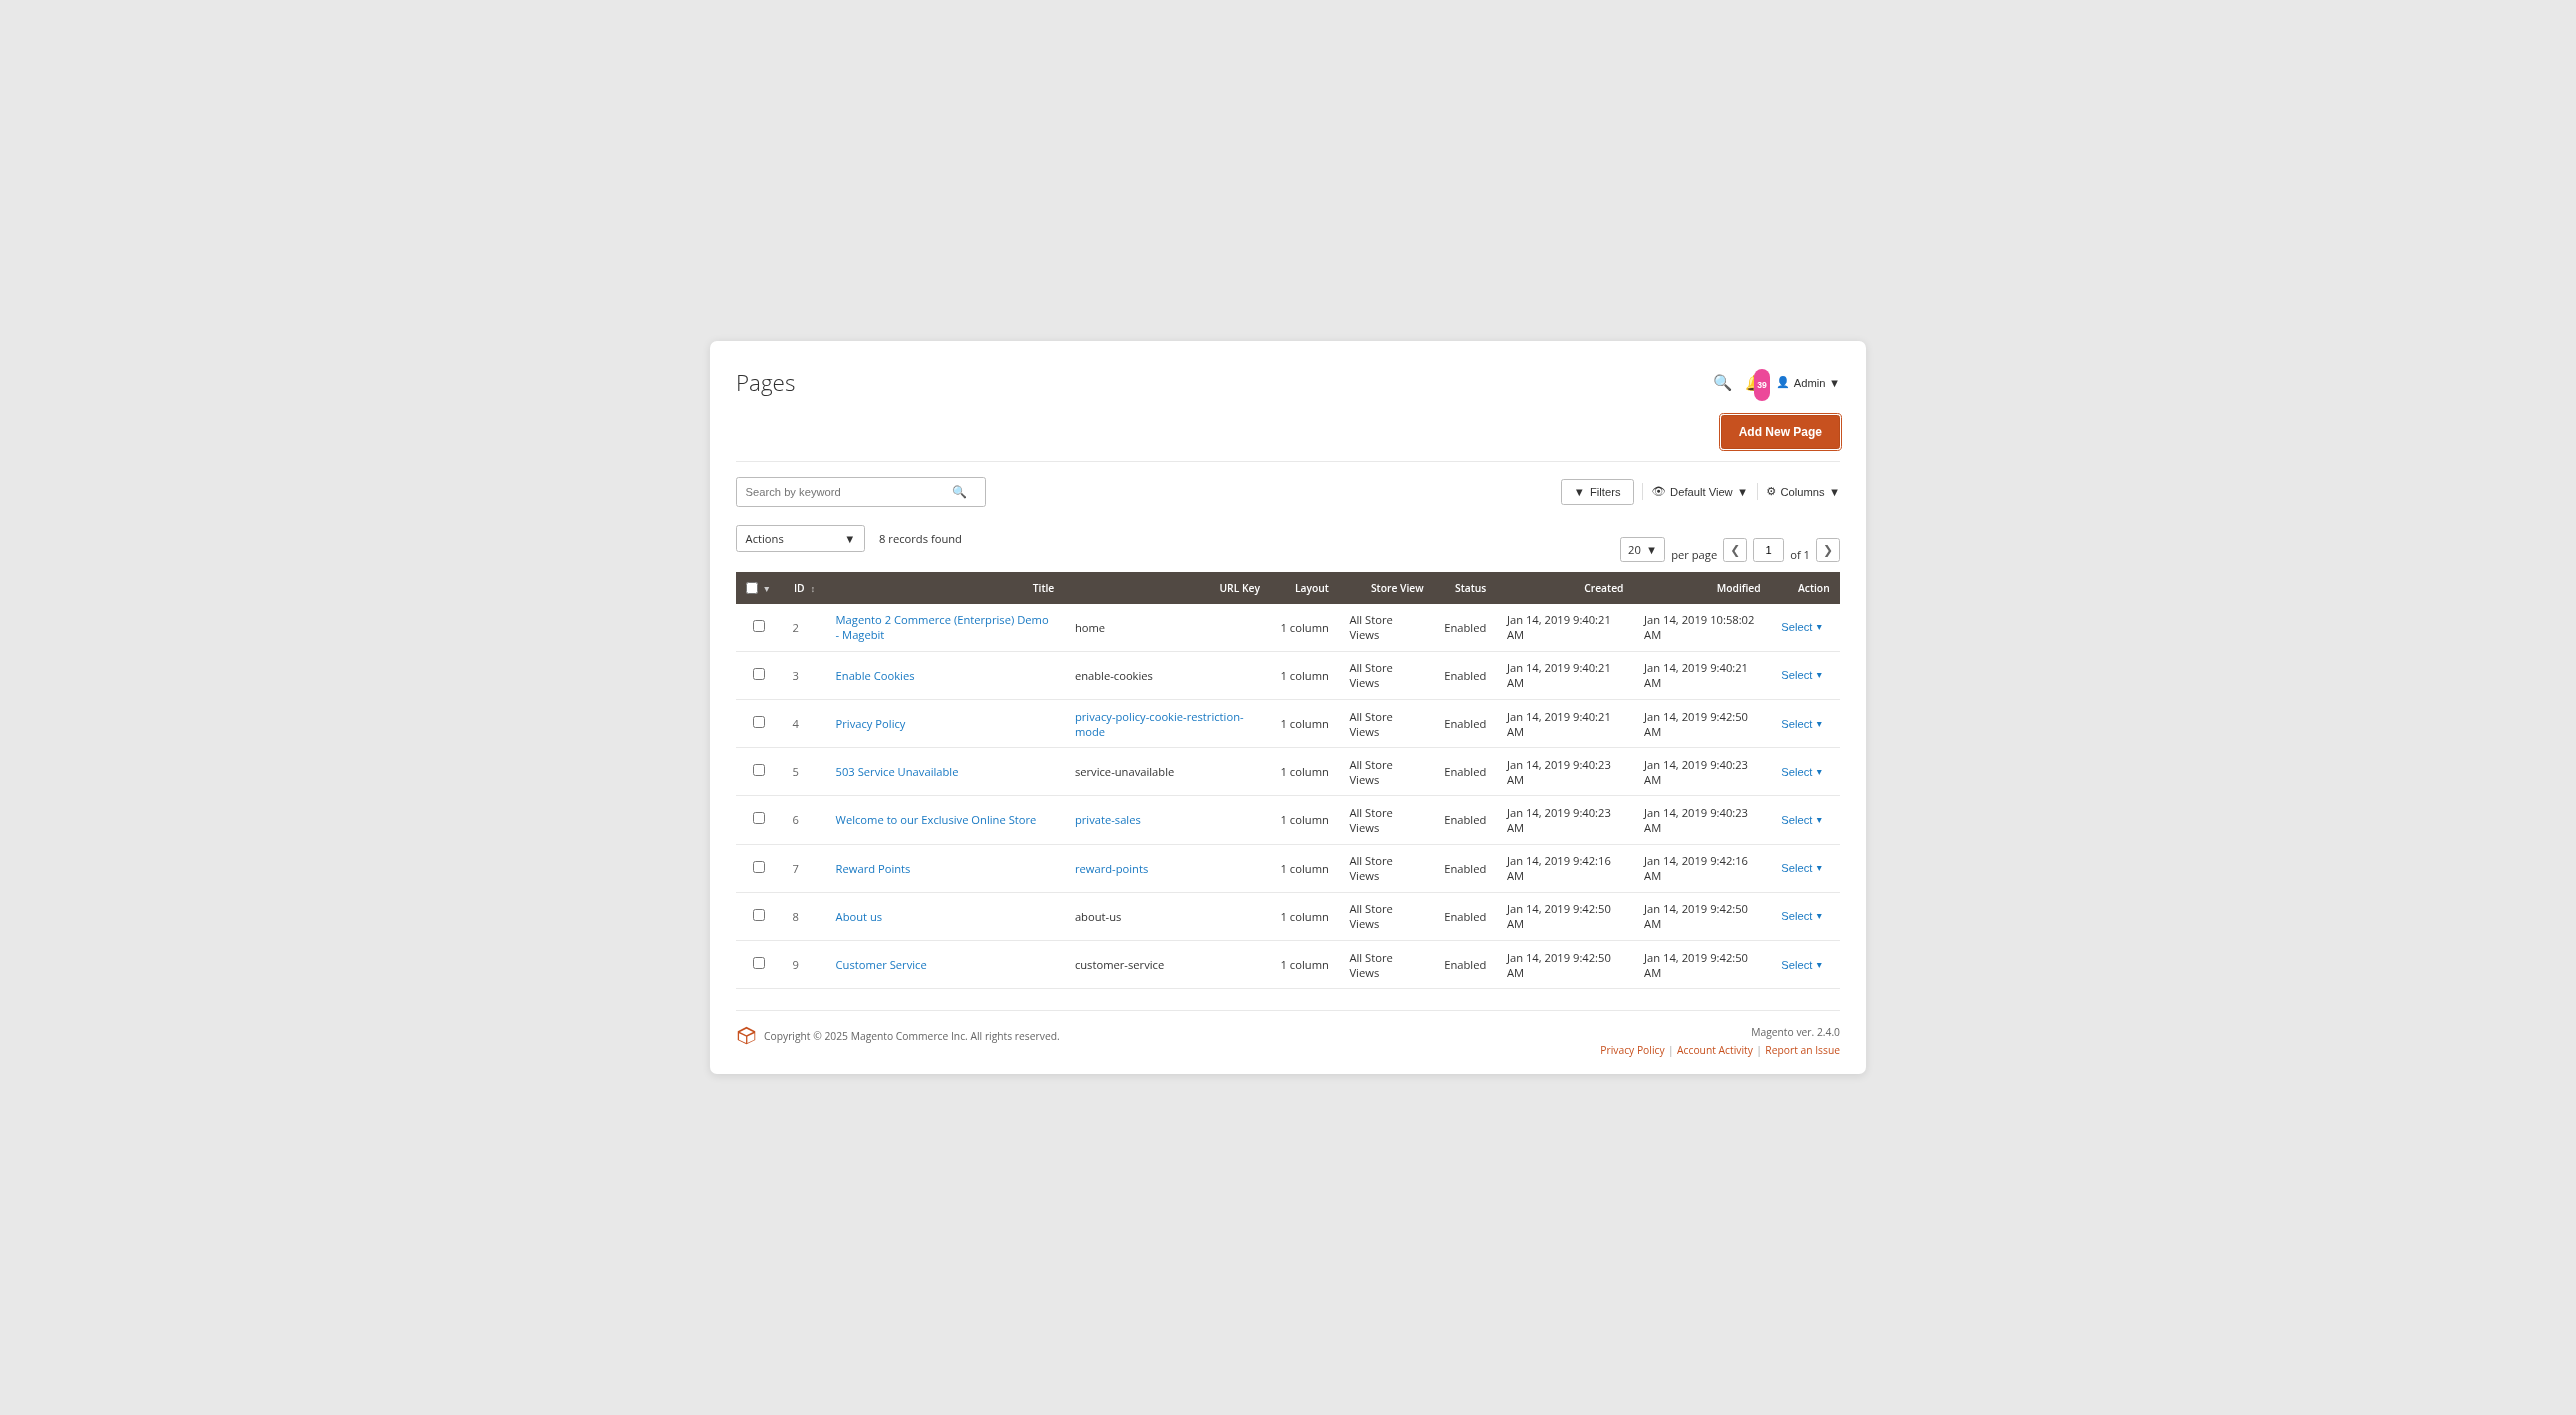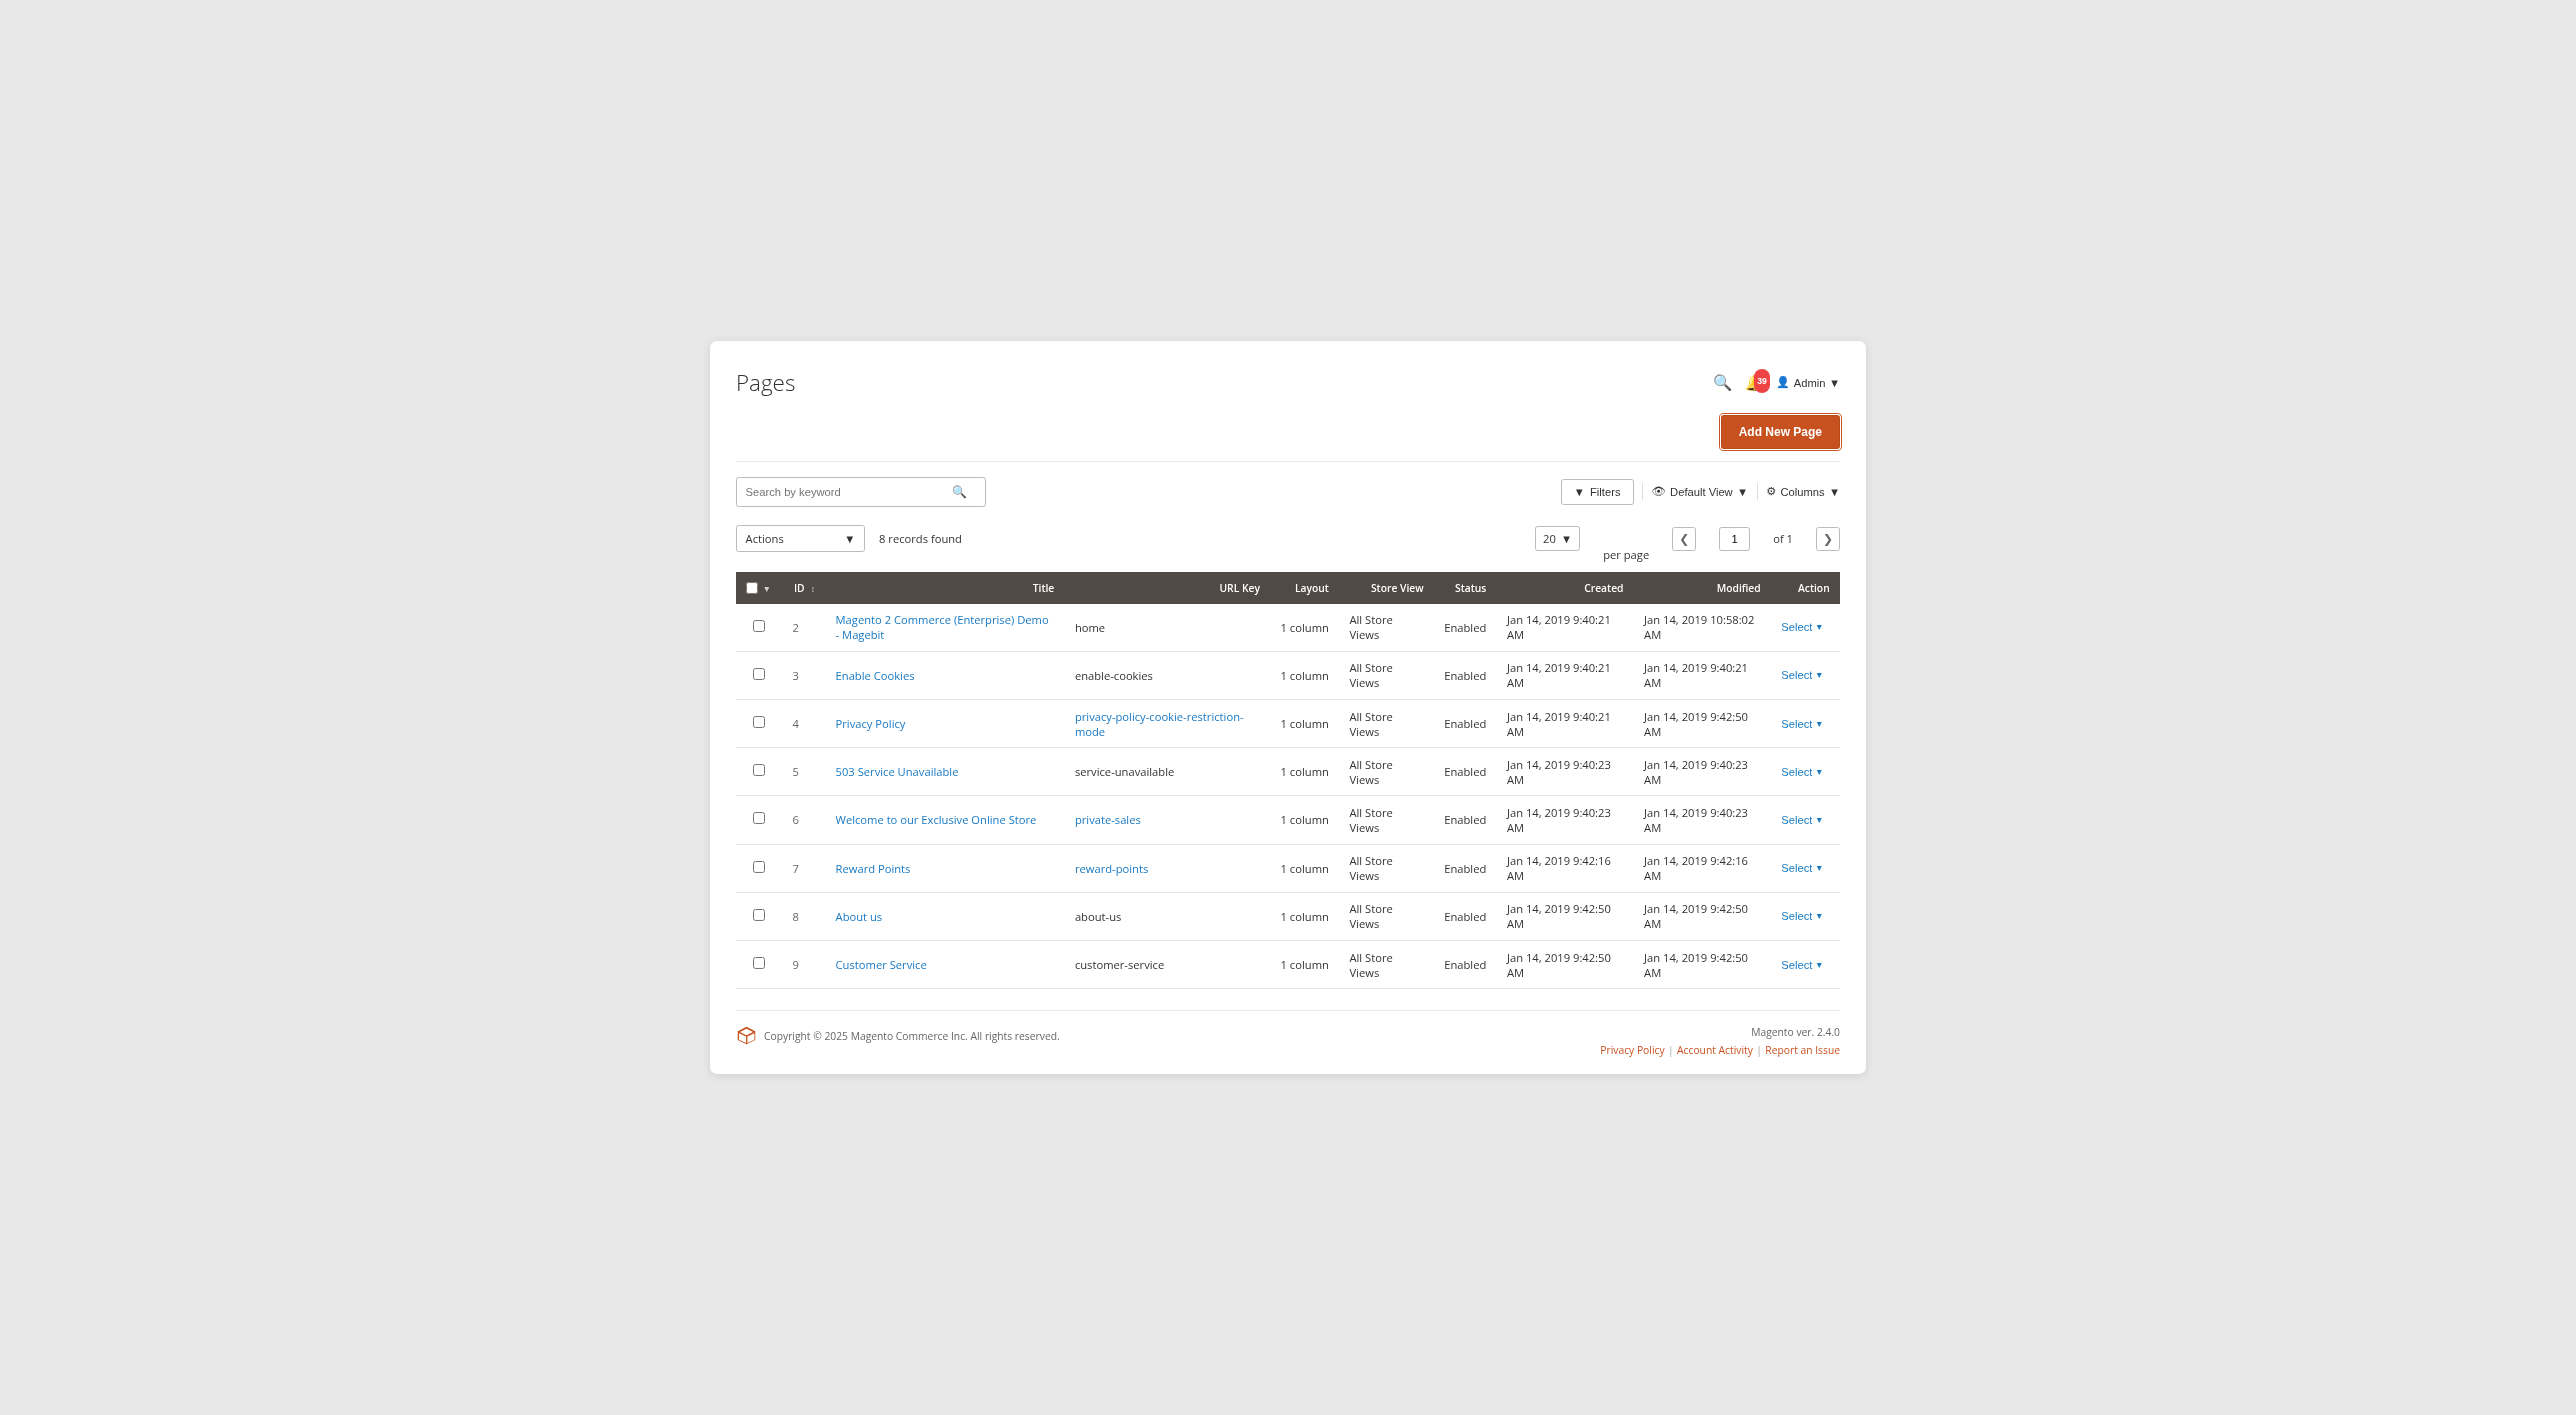--- a/index.html
+++ b/index.html
@@ -51,27 +51,27 @@
       border: none;
       cursor: pointer;
       position: relative;
       font-size: 15.5px;
       color: #666;
     }
     .notification-badge {
       position: absolute;
       top: -5.2px;
       right: -5.2px;
-      background: #ef4444;
+      background: #ec4899;
       color: #fff;
       border-radius: 8.6px;
       font-size: 8.6px;
       font-weight: 700;
       min-width: 15.5px;
-      height: 24px;
+      height: 32px;
       display: flex;
       align-items: center;
       justify-content: center;
       padding: 0 2.6px;
     }
     .admin-btn {
       background: none;
       border: none;
       cursor: pointer;
       font-size: 11.2px;
@@ -188,22 +188,22 @@
       min-width: 129px;
       cursor: pointer;
       justify-content: space-between;
     }
     .records-found {
       font-size: 11.2px;
       color: #333;
     }
     .pagination-controls {
       display: flex;
-      align-items: center;
-      gap: 23px;
+      align-items: flex-end;
+      gap: 6px;
     }
     .per-page-select {
       display: flex;
       align-items: center;
       border: 0.9px solid #bbb;
       border-radius: 2.6px;
       background: #fff;
       padding: 4.3px 7px;
       font-size: 11.2px;
       cursor: pointer;

